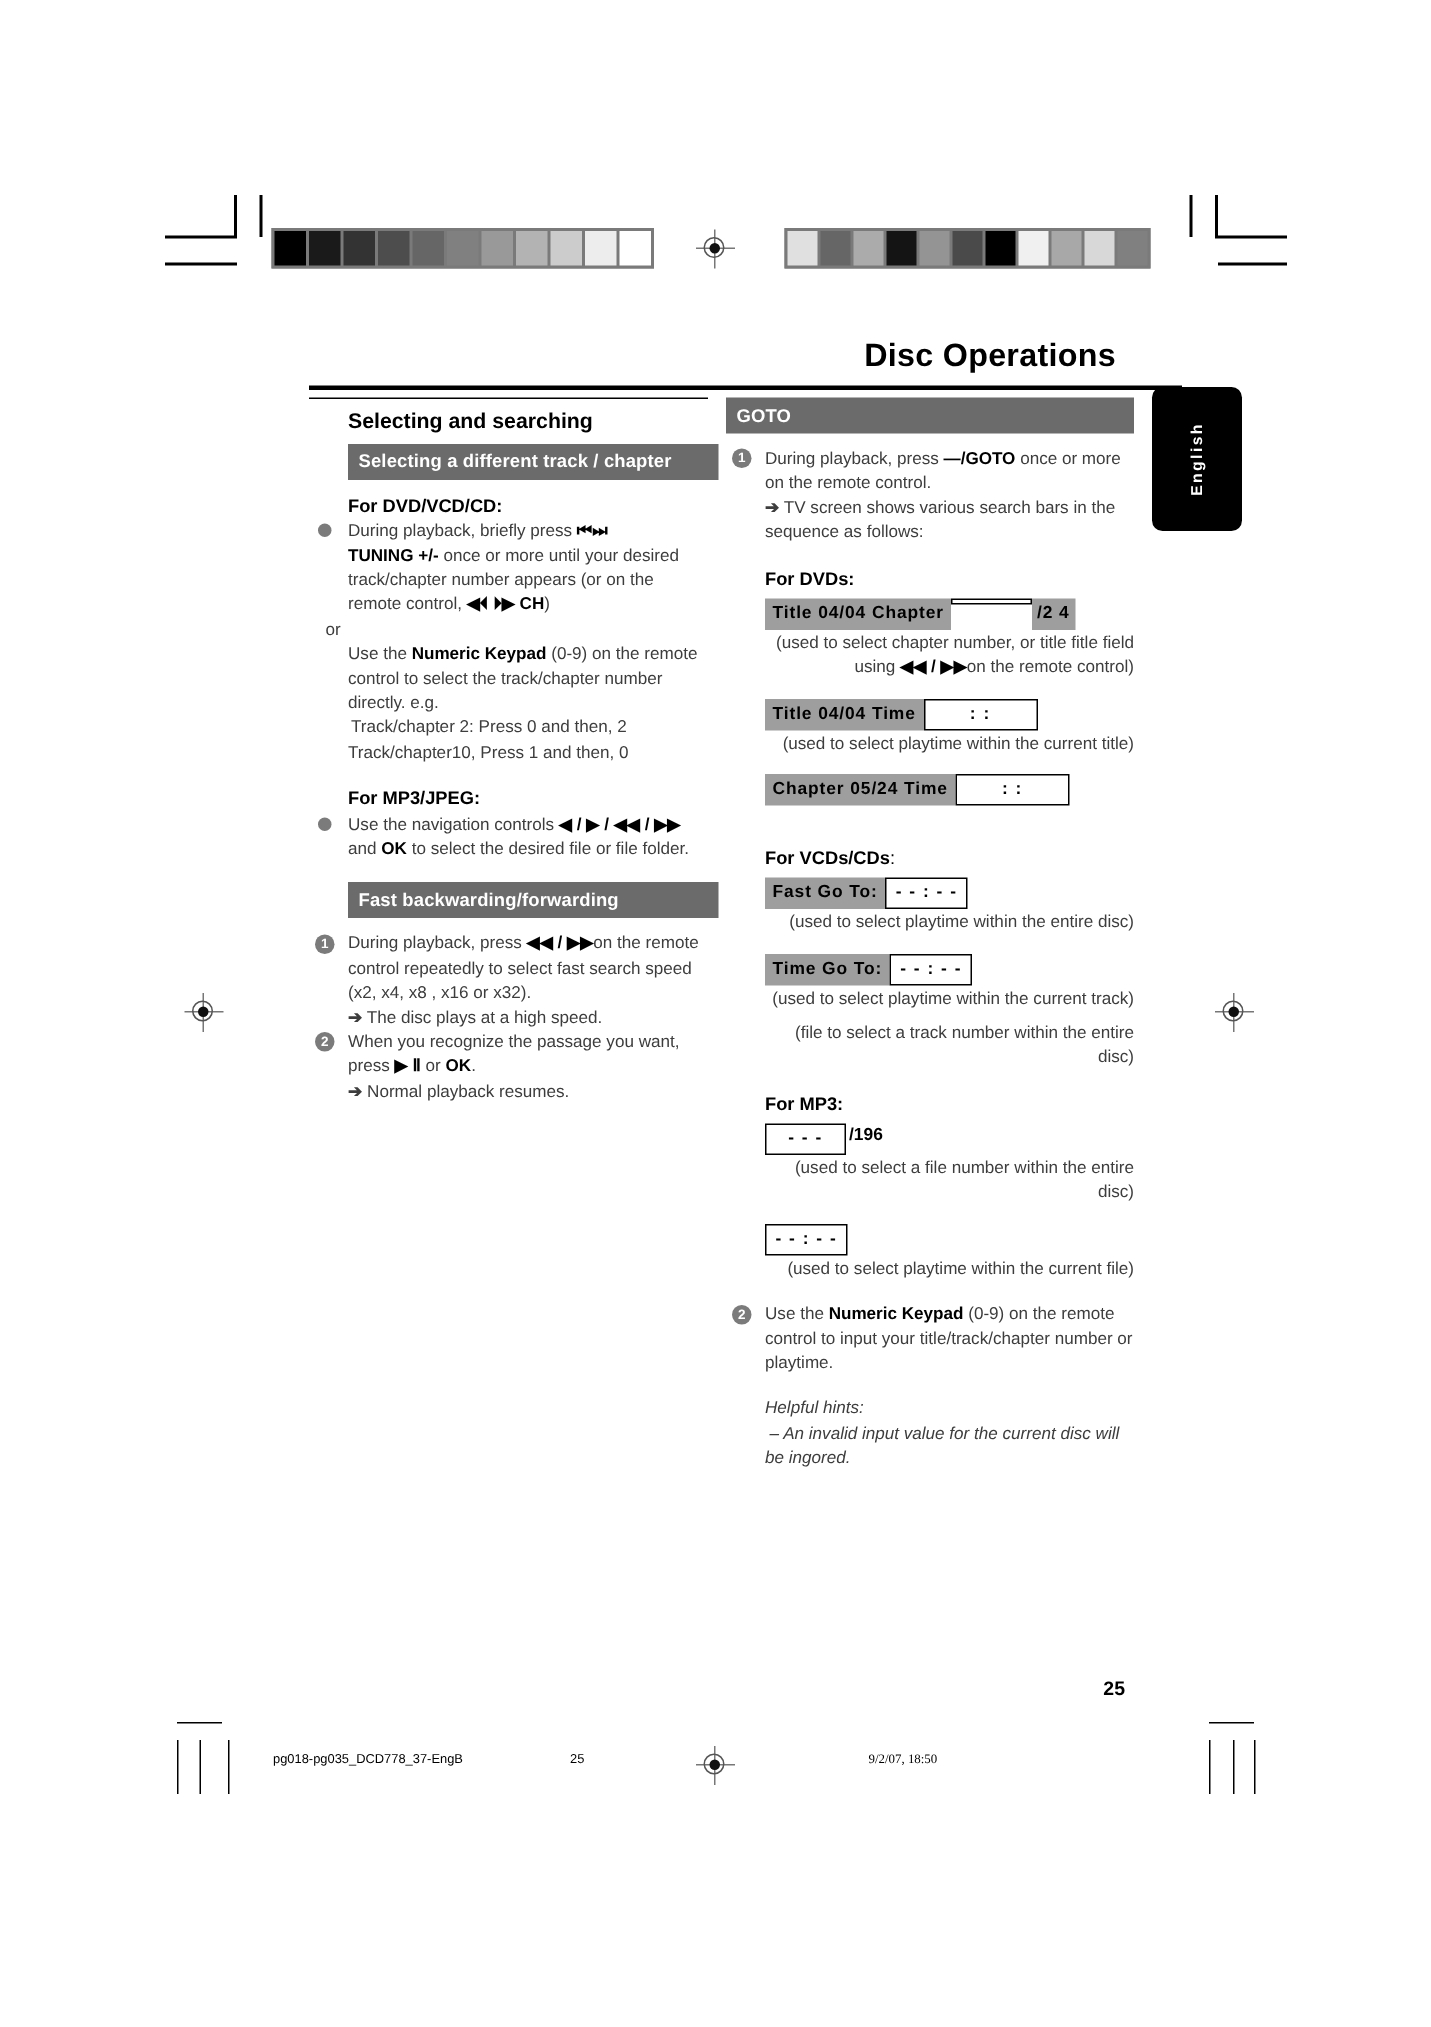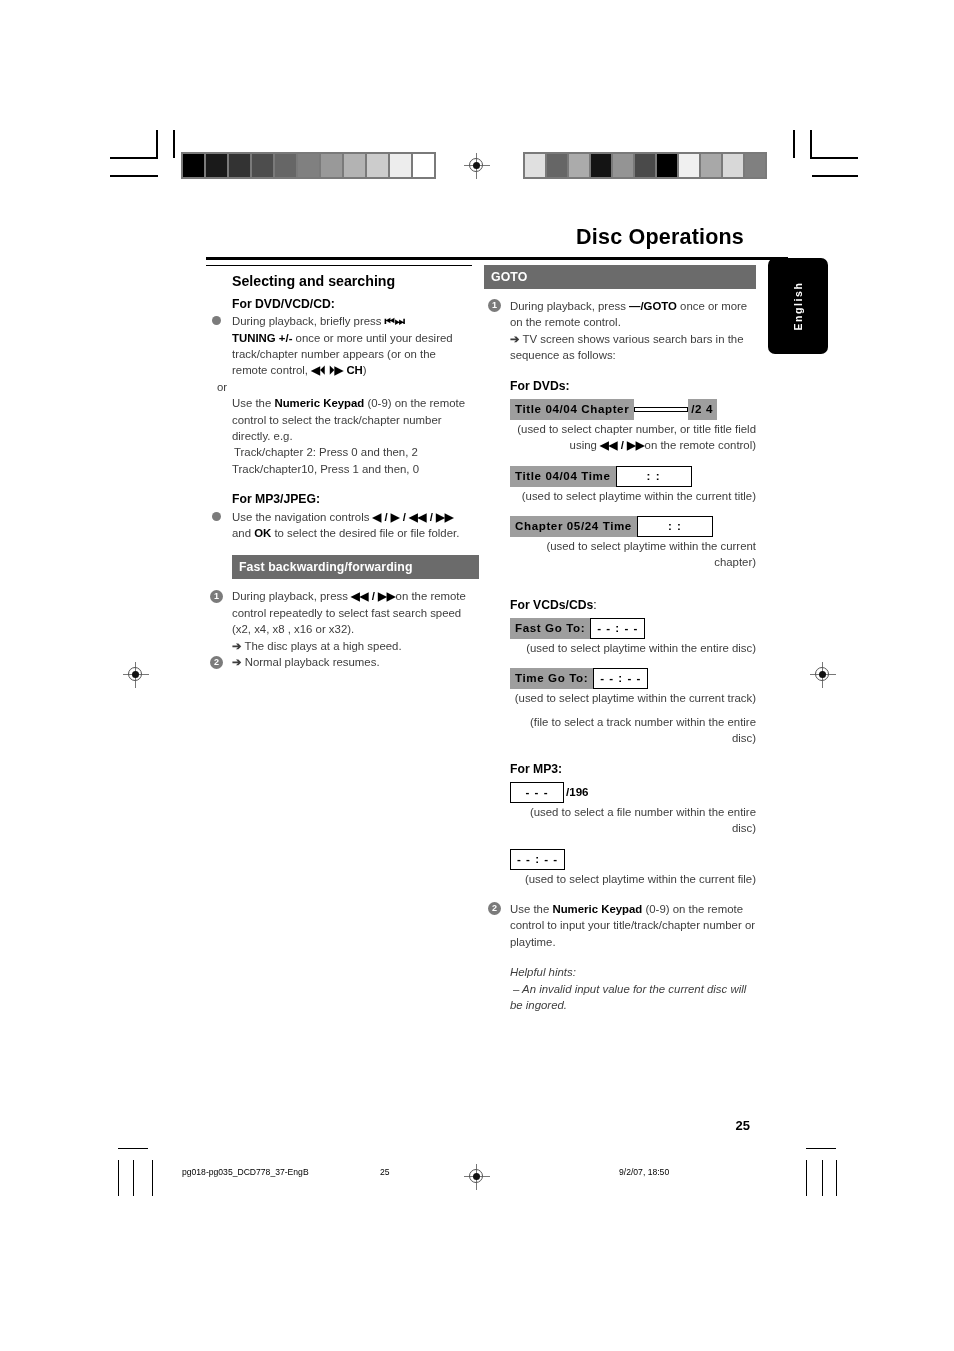--- a/index.html
+++ b/index.html
@@ -70,21 +70,21 @@
     background:#7b7b7b;color:#fff;font-size:9px;font-weight:bold;
     text-align:center;line-height:13px;
   }
   b.k{color:#000;font-weight:bold;}
   .arrow{font-weight:bold;}
 
   .gap{height:14px;}
   .gap-sm{height:7px;}
 
   
-  .osd{display:inline-flex;align-items:center;margin:2px 0 1px 0;}
+  .osd{display:inline-flex;align-items:flex-start;margin:2px 0 1px 0;}
   .osd .seg{
     background:#9e9e9e;color:#000;font-weight:bold;font-size:11.6px;
     padding:2px 5px 2.5px 5px;letter-spacing:.6px;white-space:nowrap;
     display:flex;align-items:center;
   }
   .osd .box{
     background:#fff;border:1.5px solid #000;min-width:40px;
     font-weight:bold;font-size:11.6px;color:#000;letter-spacing:1px;
     padding:1px 6px 1.5px 6px;display:flex;align-items:center;justify-content:center;
     white-space:nowrap;
@@ -185,20 +185,21 @@
 
   <div class="lang-tab">
     <span>English</span>
   </div>
 
   <div class="col col-left">
 
     <div class="sec-rule"></div>
     <div class="sec-title">Selecting and searching</div>
 
+    <div class="bar narrow">Selecting a different track / chapter</div>
 
     <div class="subhead">For DVD/VCD/CD:</div>
 
     <div class="item">
       <span class="bullet"></span>
       <p>
         <span>During playback, briefly press </span><b class="k">⏮⏭</b><br>
         <b class="k">TUNING +/-</b><span> once or more until your desired track/chapter number appears  (or  on the remote control, </span><b class="k">◀⏴ ⏵▶</b> <b class="k">CH</b><span>)</span>
       </p>
       <p style="margin-left:-15px;">or</p>
@@ -227,20 +228,23 @@
     <div class="item">
       <span class="numcircle">1</span>
       <p>
         <span>During playback, press </span><b class="k">◀◀ /   ▶▶</b><span>on the remote control repeatedly to select fast search speed (x2, x4, x8 , x16 or x32).</span>
       </p>
       <p><span class="arrow">➔</span> <span>The disc plays at a high speed.</span></p>
     </div>
 
     <div class="item">
       <span class="numcircle">2</span>
+      <p>
+        <span>When you recognize the passage you want, press </span><b class="k">▶ Ⅱ</b><span> or </span><b class="k">OK</b><span>.</span>
+      </p>
       <p><span class="arrow">➔</span> <span>Normal playback resumes.</span></p>
     </div>
 
   </div>
 
   <div class="col col-right">
 
     <div class="bar">GOTO</div>
 
     <div class="item">
@@ -277,21 +281,20 @@
     <p class="note">(used to select playtime within the current title)</p>
 
     <div class="gap-sm"></div>
 
     <div class="osd-row">
       <span class="osd">
         <span class="seg">Chapter   05/24   Time</span>
         <span class="box wide">:   :</span>
       </span>
     </div>
-    <p class="note">(used to select playtime within the current chapter)</p>
 
     <div class="gap"></div>
 
     <div class="subhead nomargin" style="margin-left:26px;margin-top:12px;">
       <span>For VCDs/CDs</span><span style="font-weight:normal;">:</span>
     </div>
 
     <div class="osd-row">
       <span class="osd">
         <span class="seg">Fast Go To:</span>
@@ -352,15 +355,15 @@
         <span style="padding-left:3px;">–</span>
         <span>An invalid input value for the current disc will be ingored.</span>
       </p>
     </div>
 
   </div>
 
   <div class="pagenum">25</div>
   <div class="footline" style="left:182px;">pg018-pg035_DCD778_37-EngB</div>
   <div class="footline" style="left:380px;">25</div>
-  <div class="footline" style="left:619px;">9/2/07, 18:50</div>
+  <div class="footline" style="left:579px;font-family:Liberation Serif, serif;">9/2/07, 18:50</div>
 
 </div>
 
 </body></html>

